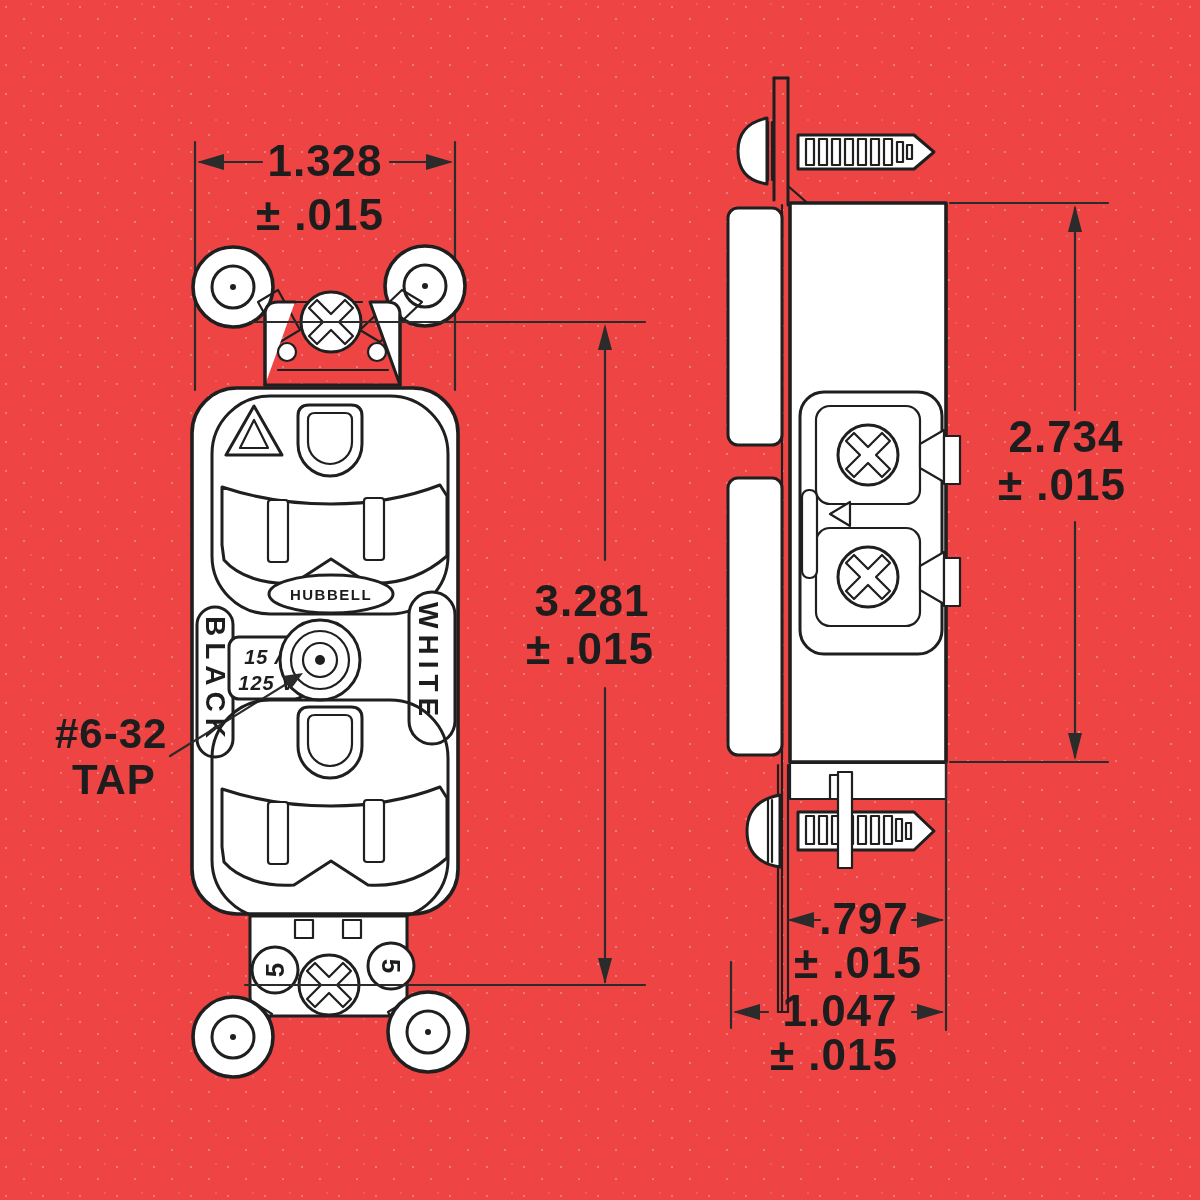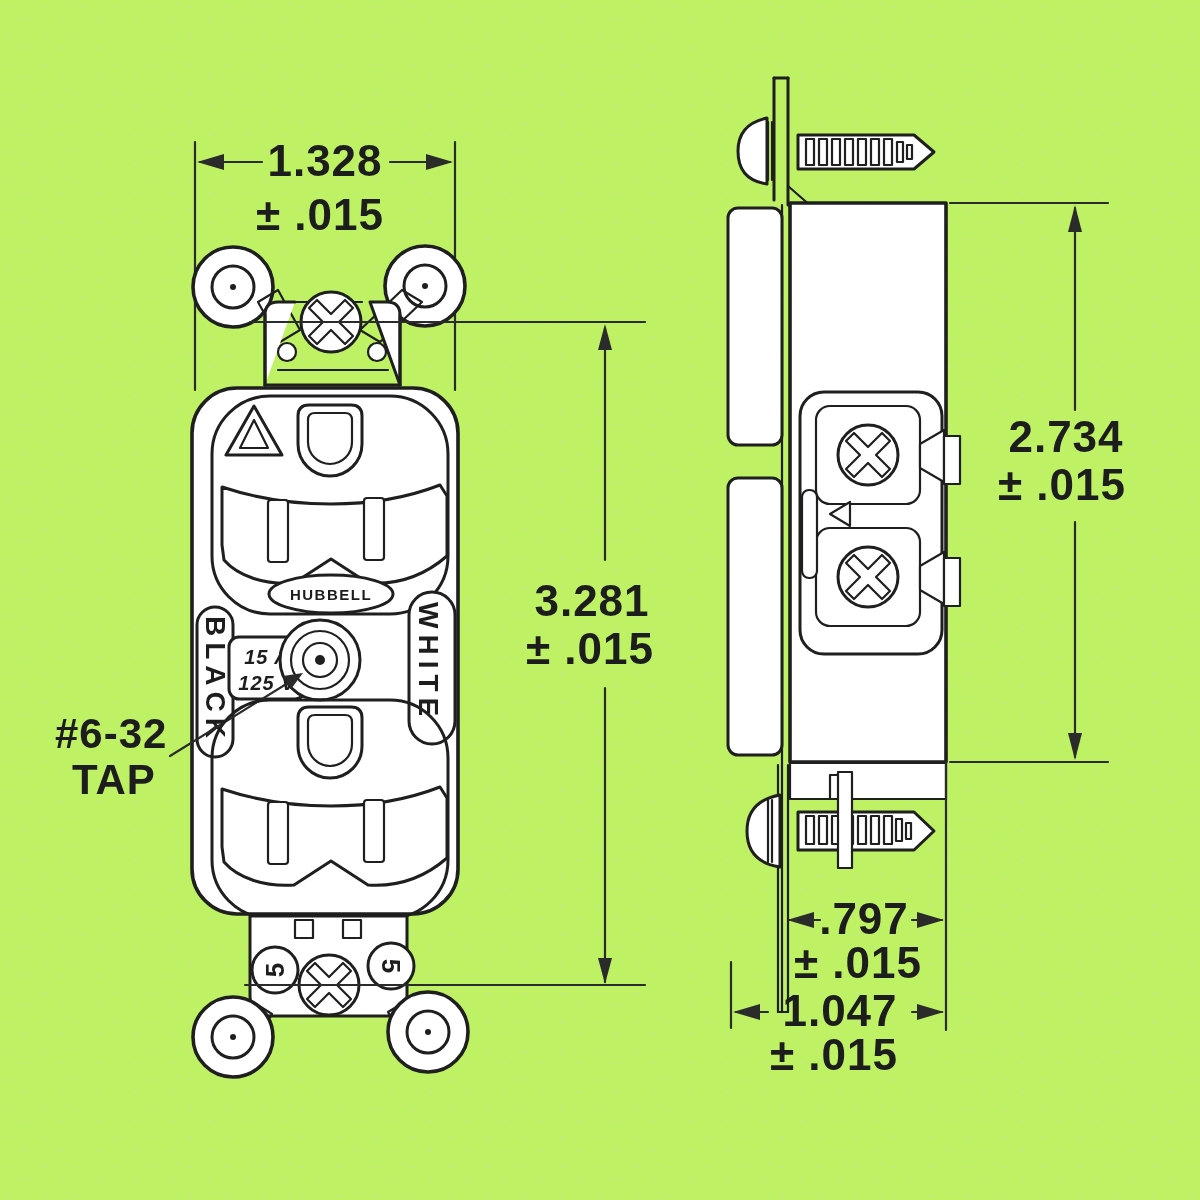--- a/index.html
+++ b/index.html
@@ -1,16 +1,16 @@
 <!DOCTYPE html>
 <html><head>
 <meta charset="utf-8">
 <style>
   html,body{margin:0;padding:0;background:#fff;}
-  .sheet{position:relative;width:1200px;height:1200px;background:#bef264;overflow:hidden;}
+  .sheet{position:relative;width:1200px;height:1200px;background:#ef4444;overflow:hidden;}
   svg{position:absolute;inset:0;}
   .o   {fill:none;stroke:#1f1f1f;stroke-width:3;stroke-linecap:round;stroke-linejoin:round;}
   .o2  {fill:none;stroke:#1f1f1f;stroke-width:2.2;stroke-linecap:round;stroke-linejoin:round;}
   .o4  {fill:none;stroke:#1f1f1f;stroke-width:3.6;stroke-linecap:round;stroke-linejoin:round;}
   .fw  {fill:#ffffff;}
   .dim {fill:none;stroke:#2b2b2b;stroke-width:2.2;stroke-linecap:round;}
   .arr {fill:#2b2b2b;stroke:none;}
   text {fill:#1d1d1d;font-family:"Liberation Sans",sans-serif;font-weight:700;}
   .dimtext{font-size:44px;letter-spacing:1px;}
   .callout{font-size:42px;letter-spacing:1px;}

